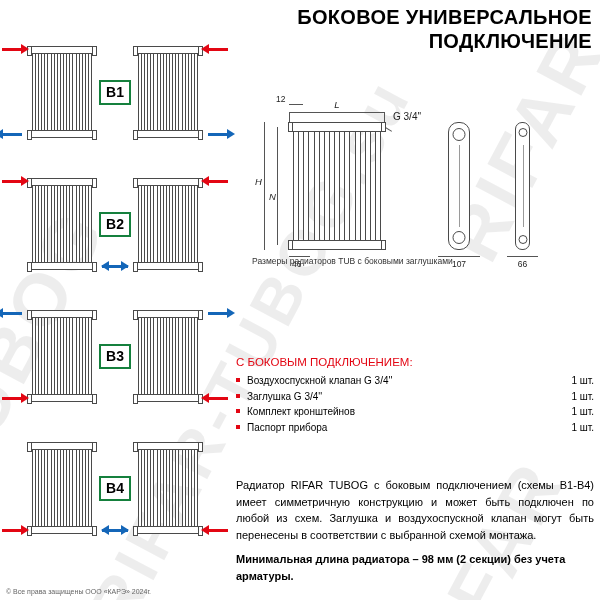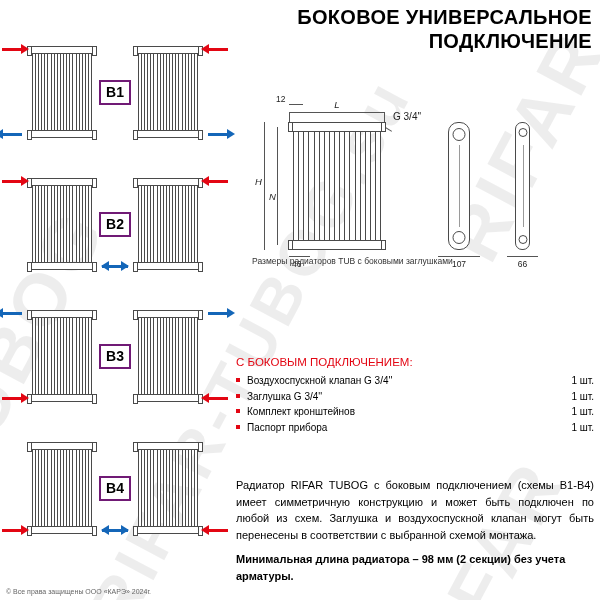--- a/index.html
+++ b/index.html
@@ -18,21 +18,21 @@
   #content{position:absolute;inset:0;z-index:1}
 
   
   #title{position:absolute;top:6px;right:8px;text-align:right;font-weight:bold;
          font-size:20px;line-height:1.18;letter-spacing:.3px}
 
   
   #schemes{position:absolute;left:0;top:46px;width:240px}
   .scheme-row{display:flex;align-items:center;margin-bottom:40px;padding-left:28px;height:92px}
   .rad-wrap{position:relative;width:68px;height:92px;flex:0 0 68px}
-  .scheme-label{width:32px;height:25px;border:2px solid #701a75;display:flex;align-items:center;
+  .scheme-label{width:32px;height:25px;border:2px solid #15803d;display:flex;align-items:center;
         justify-content:center;font-weight:bold;font-size:14px;margin:0 3px;background:#fff;flex:0 0 32px}
 
   
   .rad{position:relative;width:68px;height:92px}
   .rad-top,.rad-bot{position:absolute;left:2px;right:2px;height:8px;background:#fff;border:1px solid #4a4a4a}
   .rad-top{top:0}.rad-bot{bottom:0}
   .rad-top::before,.rad-bot::before{content:'';position:absolute;left:-4px;top:-1px;width:3px;height:8px;background:#fff;border:1px solid #4a4a4a}
   .rad-top::after,.rad-bot::after{content:'';position:absolute;right:-4px;top:-1px;width:3px;height:8px;background:#fff;border:1px solid #4a4a4a}
   .rad-tubes{position:absolute;left:4px;right:4px;top:7px;bottom:7px;display:flex;justify-content:space-between}
   .rad-tubes i{display:block;width:4px;height:100%;border:1px solid #4a4a4a;background:#fff}

